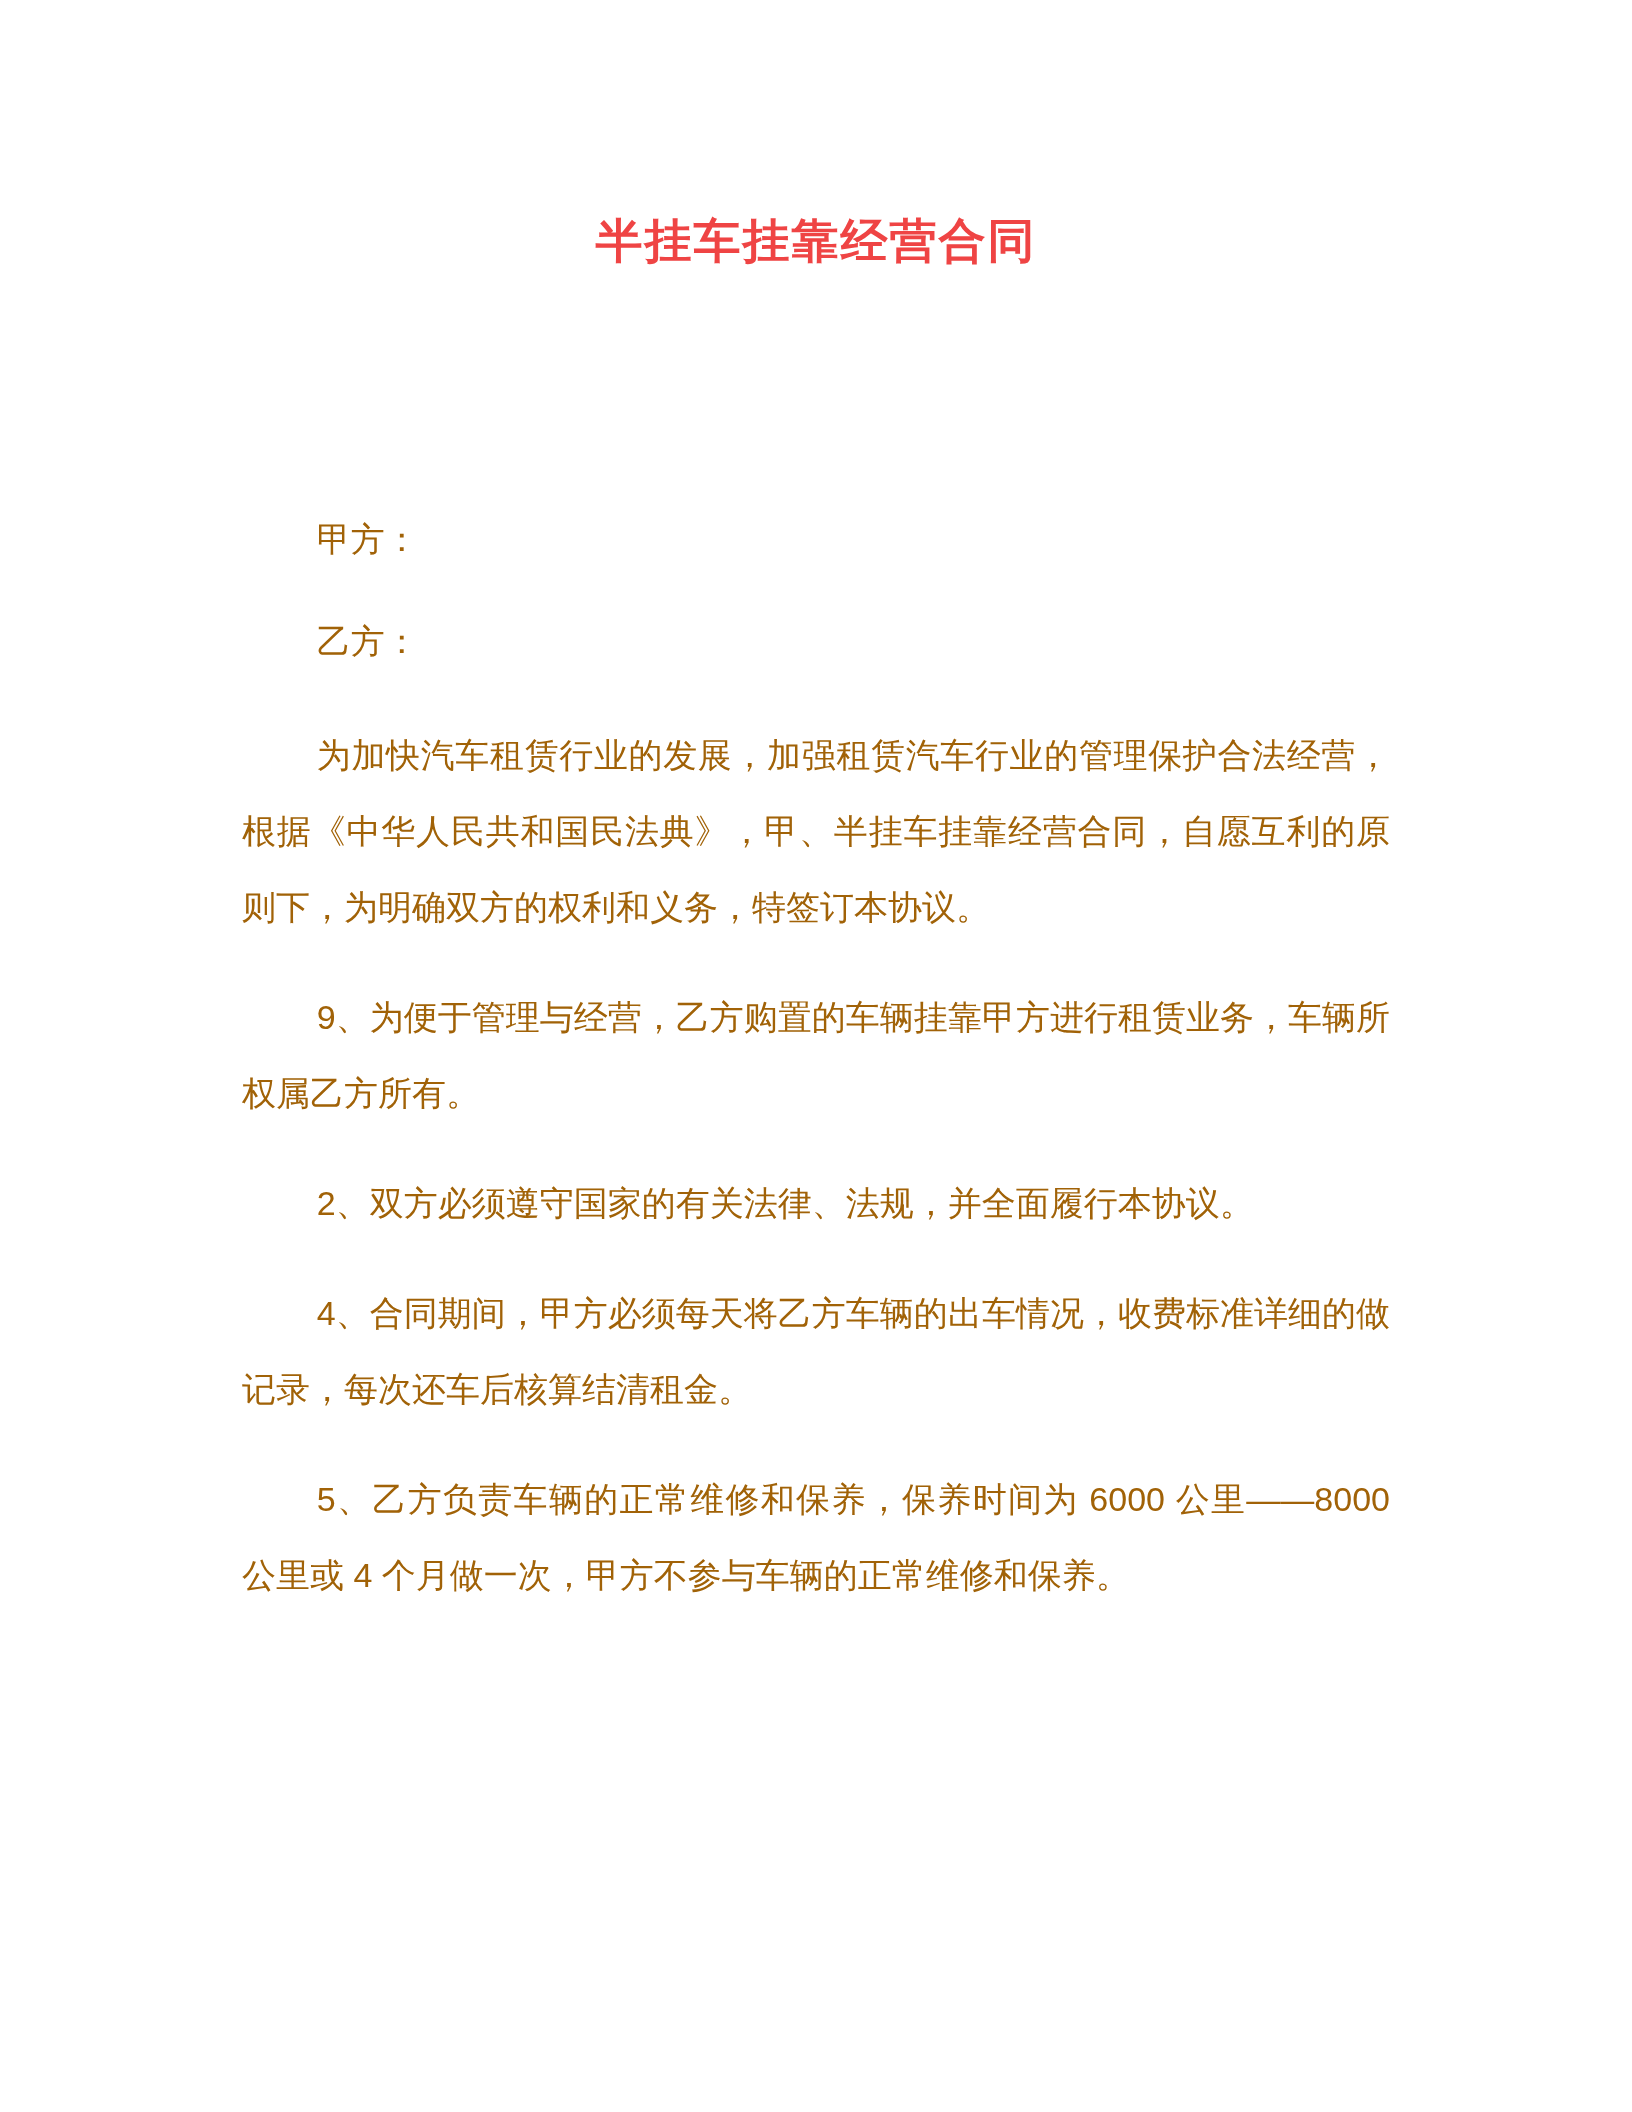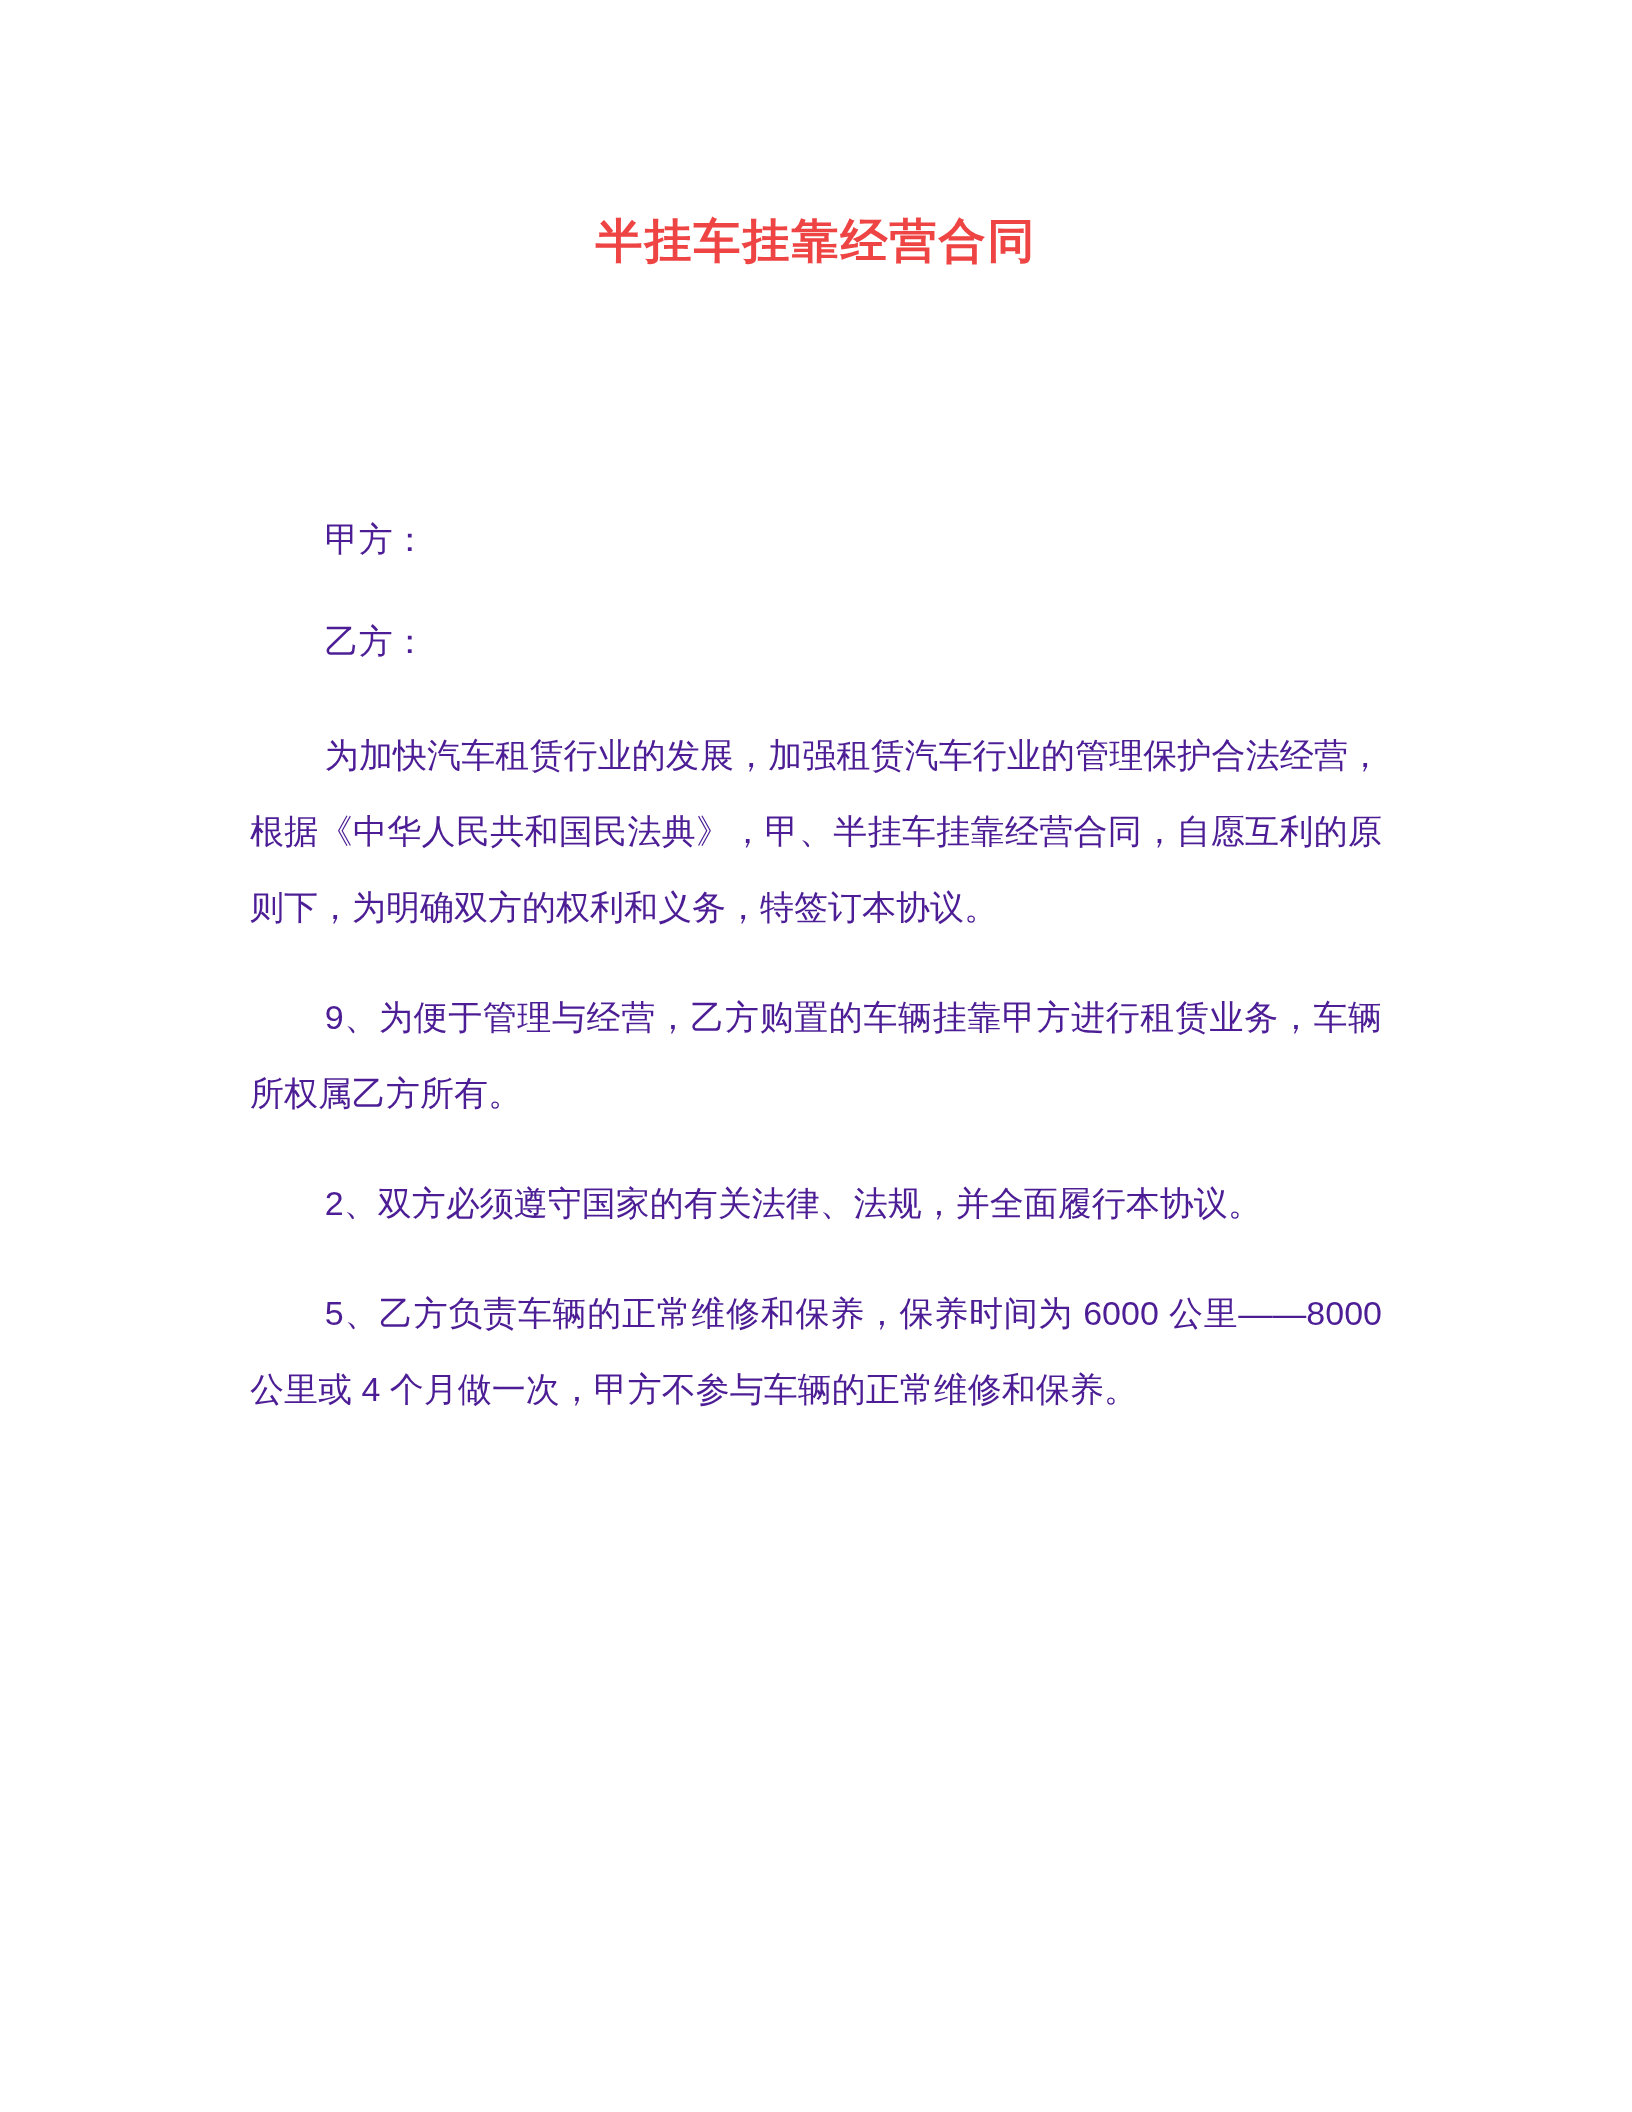--- a/index.html
+++ b/index.html
@@ -20,27 +20,27 @@
   }
   .doc-title {
     margin: 0 0 228px 0;
     text-align: center;
     font-size: 47px;
     font-weight: 700;
     letter-spacing: 2px;
     color: #ef4444;
   }
   .para, .party-label {
-    margin: 12px;
+    margin: 4px;
     font-size: 34px;
     line-height: 76px;
     text-align: justify;
     text-indent: 2.2em;
     word-break: break-all;
-    color: #4c1d95;
+    color: #a16207;
   }
   .party-label {
     margin-bottom: 26px;
     text-align: left;
   }
   .party-label.last {
     margin-bottom: 38px;
   }
   .para {
     margin-bottom: 34px;
@@ -57,16 +57,17 @@
 
   <p class="party-label last">乙方：</p>
 
   <p class="para">为加快汽车租赁行业的发展，加强租赁汽车行业的管理保护合法经营，根据《中华人民共和国民法典》，甲、半挂车挂靠经营合同，自愿互利的原则下，为明确双方的权利和义务，特签订本协议。</p>
 
   <p class="para">9、为便于管理与经营，乙方购置的车辆挂靠甲方进行租赁业务，车辆所权属乙方所有。</p>
 
   <p class="para">2、双方必须遵守国家的有关法律、法规，并全面履行本协议。</p>
 
 
+  <p class="para">4、合同期间，甲方必须每天将乙方车辆的出车情况，收费标准详细的做记录，每次还车后核算结清租金。</p>
 
   <p class="para">5、乙方负责车辆的正常维修和保养，保养时间为 6000 公里——8000 公里或 4 个月做一次，甲方不参与车辆的正常维修和保养。</p>
 
 </div>
 
 </body></html>

